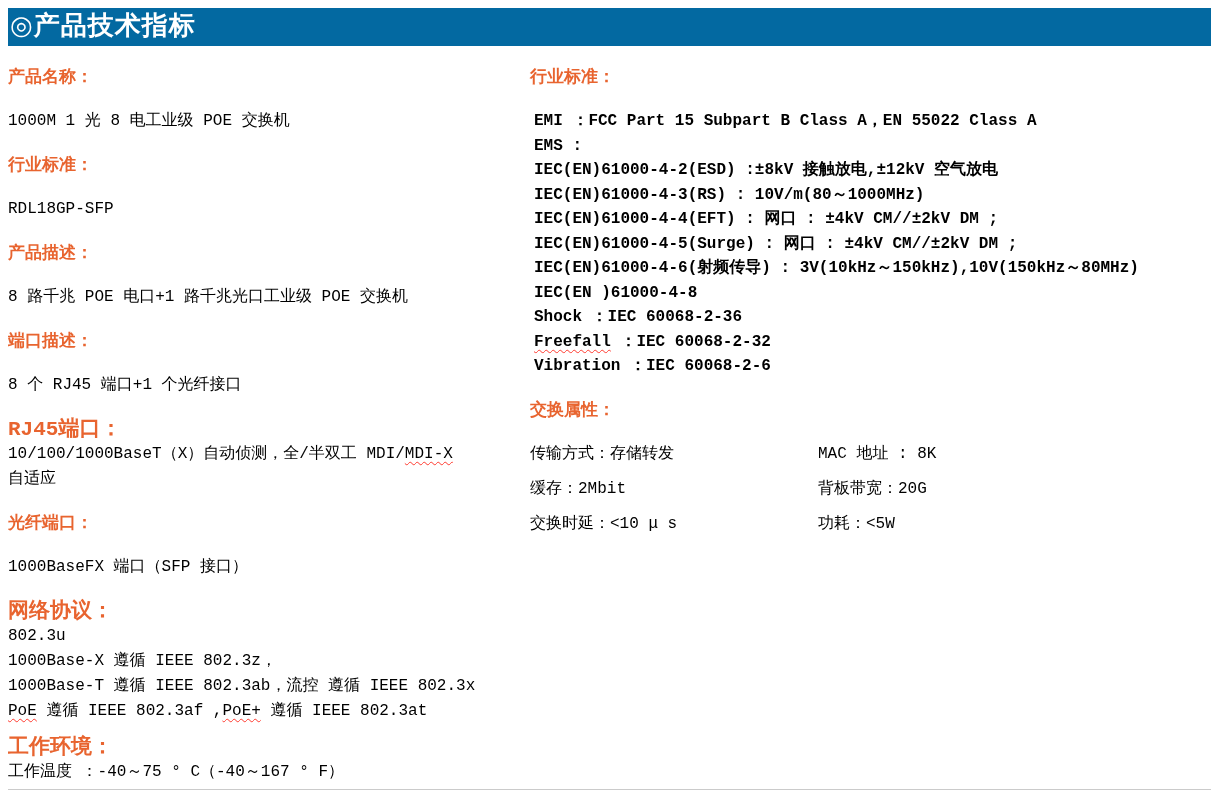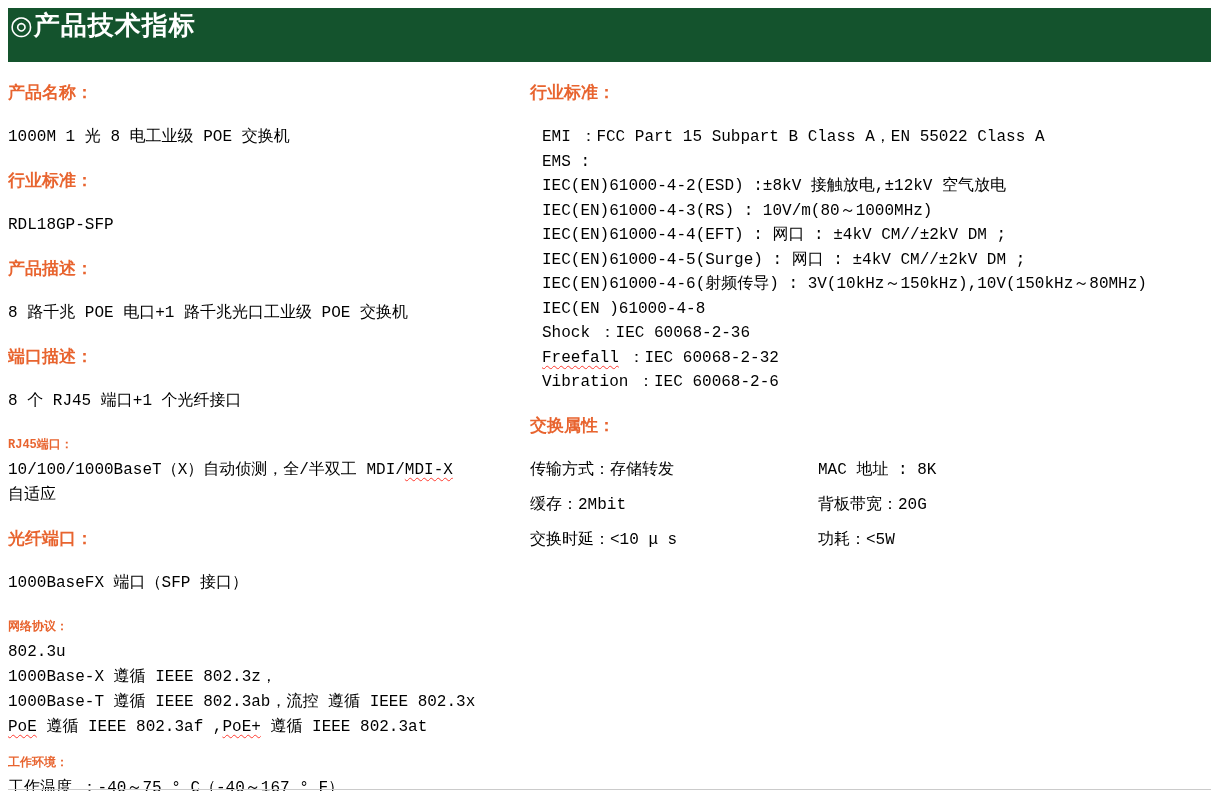--- a/index.html
+++ b/index.html
@@ -7,45 +7,45 @@
   body {
     margin: 8px;
     width: 1203px;
     position: relative;
     background: #ffffff;
     color: #000000;
     font-family: "Liberation Mono", "DejaVu Sans Mono", monospace;
     font-size: 16px;
   }
   .title-bar {
-    background: #14532d;
+    background: #0369a1;
     color: #ffffff;
     font-family: "Liberation Serif", "DejaVu Serif", serif;
     font-weight: bold;
     font-size: 26px;
-    height: 54px;
+    height: 38px;
     line-height: 36px;
     padding: 0 2px;
     letter-spacing: 1px;
   }
   .columns {
     display: flex;
     align-items: flex-start;
   }
   .col-left  { flex: 0 0 488px; }
   .col-right { flex: 1 1 auto; margin-left: 34px; }
   p { margin: 19px 0; line-height: 25px; }
   .sec-heading {
     color: #e8642f;
     font-weight: bold;
     font-size: 17px;
   }
   .block { margin: 11px 0; line-height: 25px; }
-  .block .h { color: #e8642f; font-weight: bold; font-size: 12px; }
-  .std-block { margin: 11px 12px; line-height: 24.5px; }
+  .block .h { color: #e8642f; font-weight: bold; font-size: 21px; }
+  .std-block { margin: 11px 4px; line-height: 24.5px; font-weight: bold; }
   .spec-row {
     display: grid;
     grid-template-columns: 288px 1fr;
     margin: 10px 0;
     line-height: 25px;
   }
   .sp {
     text-decoration-line: underline;
     text-decoration-style: wavy;
     text-decoration-color: #ff3b30;

